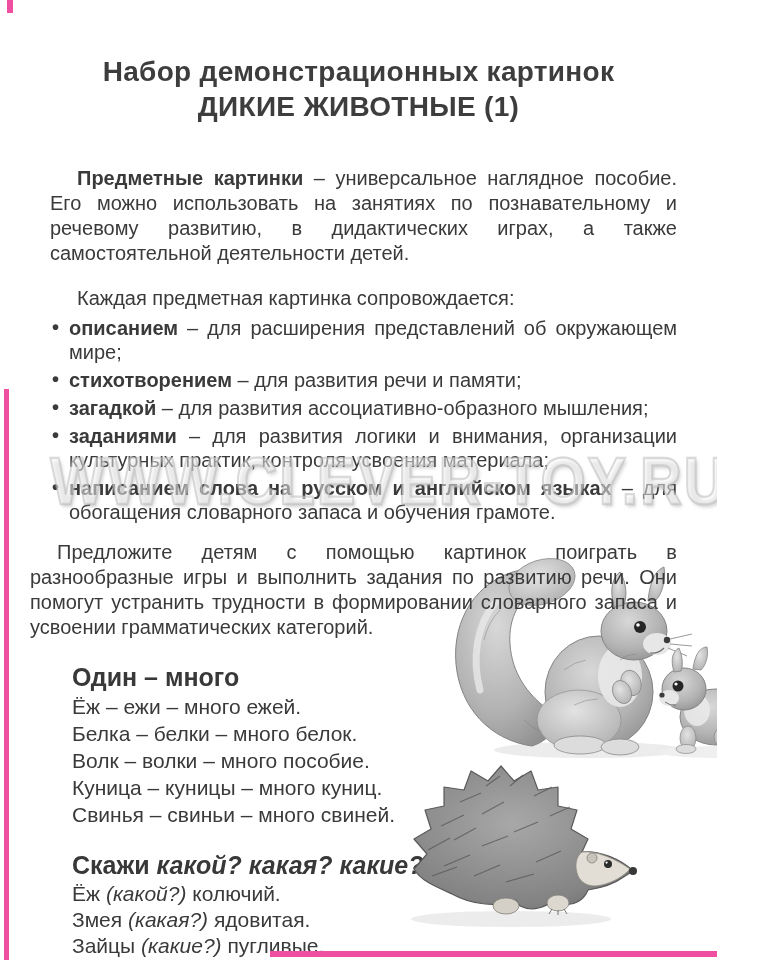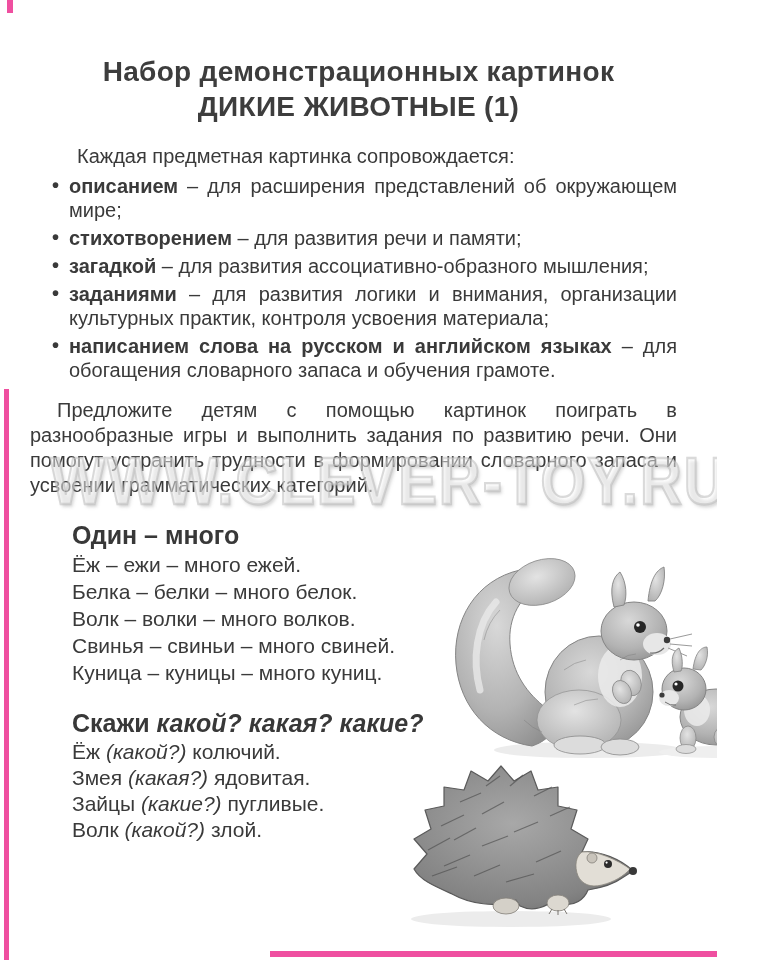--- a/index.html
+++ b/index.html
@@ -43,43 +43,44 @@
 </head>
 <body>
 
 <div class="page">
 
   <h1 class="title">
     <div>Набор демонстрационных картинок</div>
     <div>ДИКИЕ ЖИВОТНЫЕ (1)</div>
   </h1>
 
+  <p class="para indent intro"><b>Предметные картинки</b><span> – универсальное наглядное пособие. Его можно исполь­зовать на занятиях по познавательному и речевому развитию, в дидактических играх, а также самостоятельной деятельности детей.</span></p>
 
   <p class="para indent list-intro">Каждая предметная картинка сопровождается:</p>
 
   <ul class="bullets">
     <li><b>описанием</b><span> – для расширения представлений об окружающем мире;</span></li>
     <li><b>стихотворением</b><span> – для развития речи и памяти;</span></li>
     <li><b>загадкой</b><span> – для развития ассоциативно-образного мышления;</span></li>
     <li><b>заданиями</b><span> – для развития логики и внимания, организации культурных практик, контроля усвоения материала;</span></li>
     <li><b>написанием слова на русском и английском языках</b><span> – для обогащения сло­варного запаса и обучения грамоте.</span></li>
   </ul>
 
   <p class="para indent para2">Предложите детям с помощью картинок поиграть в разнообразные игры и вы­полнить задания по развитию речи. Они помогут устранить трудности в формиро­вании словарного запаса и усвоении грамматических категорий.</p>
 
   <div class="watermark">WWW.CLEVER-TOY.RU</div>
 
   <div class="one-many">
     <h2 class="section-title">Один – много</h2>
     <div class="section-lines">
       <div class="line">Ёж – ежи – много ежей.</div>
       <div class="line">Белка – белки – много белок.</div>
-      <div class="line">Волк – волки – много волков.</div>
+      <div class="line">Волк – волки – много пособие.</div>
+      <div class="line">Куница – куницы – много куниц.</div>
       <div class="line">Свинья – свиньи – много свиней.</div>
-      <div class="line">Куница – куницы – много куниц.</div>
     </div>
   </div>
 
   <div class="say">
     <h2 class="section-title"><span>Скажи </span><span class="say-title-q">какой? какая? какие?</span></h2>
     <div class="section-lines">
       <div class="line"><span>Ёж </span><span class="q">(какой?)</span><span> колючий.</span></div>
       <div class="line"><span>Змея </span><span class="q">(какая?)</span><span> ядовитая.</span></div>
       <div class="line"><span>Зайцы </span><span class="q">(какие?)</span><span> пугливые.</span></div>
       <div class="line"><span>Волк </span><span class="q">(какой?)</span><span> злой.</span></div>

